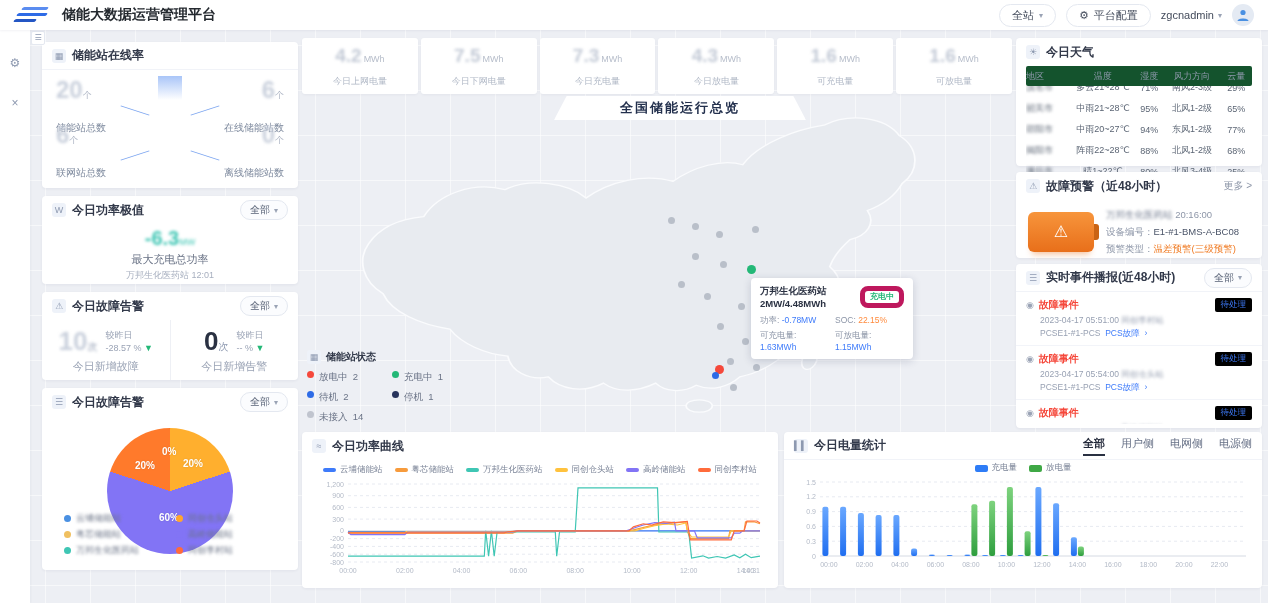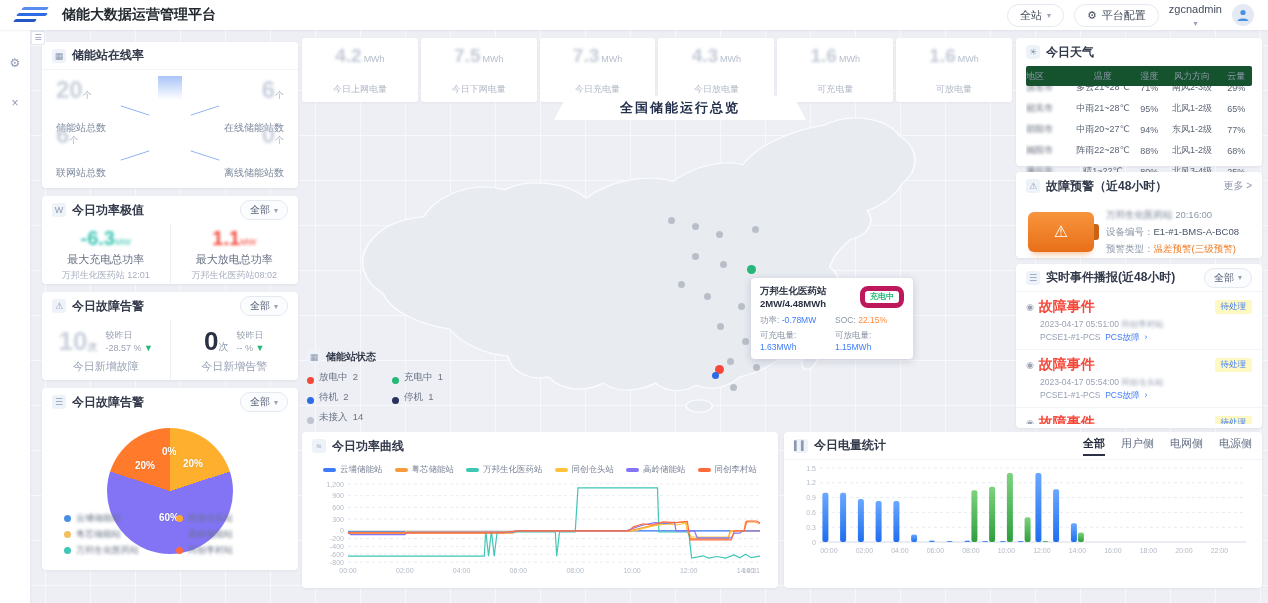--- a/index.html
+++ b/index.html
@@ -21,21 +21,21 @@
   .logo i{position:absolute;height:3px;border-radius:2px;background:#2E6BE6;transform:skewX(-35deg);}
   .logo i:nth-child(1){top:1px;left:8px;width:26px;background:#5a8cf0;}
   .logo i:nth-child(2){top:7px;left:3px;width:30px;}
   .logo i:nth-child(3){top:13px;left:0;width:22px;background:#2456c4;}
   .hdr-title{font-size:14px;font-weight:bold;color:#24292f;margin-left:8px;}
   .nav{display:flex;height:30px;margin-left:54px;}
   .nav-item{font-size:12px;color:#5d6676;padding:0 22px;line-height:30px;cursor:pointer;}
   .nav-item.active{color:#3E7BFA;border-left:1px solid #eef0f5;border-right:1px solid #eef0f5;background:#fff;}
   .hdr-right{margin-left:auto;display:flex;align-items:center;gap:10px;margin-right:14px;}
   .pill{display:flex;align-items:center;gap:5px;font-size:11px;color:#444c5c;border:1px solid #e4e8f0;border-radius:12px;padding:3px 12px;background:#fff;cursor:pointer;}
-  .uname{font-size:11px;color:#444c5c;display:flex;align-items:center;gap:4px;cursor:pointer;flex-direction:column;}
+  .uname{font-size:11px;color:#444c5c;display:flex;align-items:center;gap:4px;cursor:pointer;}
   .avatar{width:22px;height:22px;border-radius:50%;background:#e4eaf3;display:flex;align-items:center;justify-content:center;cursor:pointer;}
   
   .rail{position:absolute;top:30px;left:0;width:30px;bottom:0;background:#fff;box-shadow:1px 0 2px rgba(30,40,80,.04);z-index:20;}
   .rail-ic{width:30px;text-align:center;font-size:12px;color:#8d99b0;margin-top:26px;cursor:pointer;}
   .toggle{position:absolute;left:31px;top:31px;width:14px;height:14px;background:#fff;border:1px solid #e4e8f0;border-radius:2px;font-size:8px;line-height:12px;text-align:center;color:#8d99b0;z-index:21;cursor:pointer;}
   
   .ostat{position:absolute;width:100px;}
   .ostat .n{font-size:24px;color:#c9d0dc;font-weight:bold;}
   .ostat .u{font-size:9px;color:#aab2c2;}
   .ostat .l{font-size:10px;color:#7e8a9e;margin-top:17px;}
@@ -64,33 +64,33 @@
   .pie{position:absolute;left:50%;transform:translateX(-50%);top:40px;width:126px;height:126px;border-radius:50%;}
   .plabel{position:absolute;font-size:10px;font-weight:bold;color:#fff;text-shadow:0 0 2px rgba(0,0,0,.15);}
   .plegend{position:absolute;left:22px;right:10px;bottom:12px;display:grid;grid-auto-flow:column;grid-template-rows:repeat(3,16px);grid-template-columns:1fr 1fr;font-size:9px;color:#6a7386;}
   .plegend span{display:flex;align-items:center;gap:5px;}
   .ldot{width:7px;height:7px;border-radius:50%;flex:0 0 7px;}
   
   .cards{position:absolute;left:302px;top:38px;width:710px;display:flex;gap:3px;}
   .card{flex:1;background:#fff;border-radius:3px;box-shadow:0 1px 3px rgba(30,40,80,.05);text-align:center;padding:7px 0 6px;}
   .card-val{font-size:19px;font-weight:bold;color:#c3cad6;}
   .card-unit{font-size:9px;font-weight:normal;color:#b6bdca;margin-left:2px;}
-  .card-label{font-size:9px;color:#b0b8c6;margin-top:16px;}
+  .card-label{font-size:9px;color:#b0b8c6;margin-top:8px;}
   
   .maplayer{position:absolute;left:299px;top:88px;width:710px;height:344px;}
   .banner{position:absolute;left:255px;top:8px;width:252px;height:24px;background:#fff;box-shadow:0 2px 4px rgba(30,40,80,.08);clip-path:polygon(5% 0,95% 0,100% 100%,0 100%);display:flex;align-items:center;justify-content:center;font-size:13px;font-weight:bold;color:#23304d;letter-spacing:2px;}
   .dot{position:absolute;border-radius:50%;}
   .mtip{position:absolute;left:452px;top:190px;width:162px;background:#fff;border-radius:4px;box-shadow:0 2px 8px rgba(30,40,80,.18);padding:7px 9px;z-index:5;}
   .mtip-t{font-size:9.5px;font-weight:bold;color:#2a3142;display:flex;align-items:center;gap:5px;}
   .mbadge{font-size:8px;color:#23B877;border:5px solid #be185d;border-radius:8px;padding:0 5px;line-height:12px;white-space:nowrap;}
   .mtip-g{display:grid;grid-template-columns:1fr 1fr;gap:3px 6px;margin-top:6px;font-size:8.5px;color:#8d96a8;}
   .slegend{position:absolute;left:8px;top:262px;width:170px;}
   .slegend .st{display:flex;align-items:center;gap:5px;font-size:10px;font-weight:bold;color:#32394a;margin-bottom:7px;}
   .slegend .items{display:flex;flex-wrap:wrap;}
-  .slegend .it{width:50%;display:flex;align-items:flex-end;gap:5px;font-size:9.5px;color:#6a7386;margin-bottom:7px;}
+  .slegend .it{width:50%;display:flex;align-items:flex-start;gap:5px;font-size:9.5px;color:#6a7386;margin-bottom:7px;}
   
   .chart-legend{display:flex;justify-content:center;gap:12px;font-size:8.5px;color:#7c8598;margin-top:4px;}
   .chart-legend span{display:flex;align-items:center;gap:4px;}
   .lbar{width:13px;height:4px;border-radius:2px;}
   .tabs{margin-left:auto;display:flex;gap:16px;font-size:11px;color:#667086;}
   .tab{cursor:pointer;padding-bottom:3px;}
   .tab.active{color:#23293a;font-weight:bold;border-bottom:2px solid #2a3142;}
   
   .wtable{padding:0 10px;}
   .wth{display:flex;font-size:9px;color:#8e98ab;background:#14532d;border-radius:2px;height:20px;align-items:center;}
@@ -105,22 +105,22 @@
   .batt .tri{position:absolute;inset:0;display:flex;align-items:center;justify-content:center;color:#fff;font-size:16px;}
   .warn-lines{font-size:9.5px;color:#8d96a8;line-height:1.8;}
   .warn-lines .st{color:#707a8e;}
   .warn-lines .dev{color:#4b5569;}
   .warn-type{color:#F07A22;}
   
   .evbox{height:132px;overflow:hidden;}
   .ev{padding:6px 10px 5px;border-bottom:1px solid #f2f4f9;position:relative;}
   .ev-top{display:flex;align-items:center;gap:5px;}
   .ev-ico{color:#9aa3b5;font-size:9px;}
-  .ev-type{font-size:14px;font-weight:bold;color:#F5483B;}
-  .ev-badge{margin-left:auto;font-size:8.5px;color:#3E7BFA;background:#fef9c3;border-radius:2px;padding:1px 6px;cursor:pointer;}
+  .ev-type{font-size:10px;font-weight:bold;color:#F5483B;}
+  .ev-badge{margin-left:auto;font-size:8.5px;color:#3E7BFA;background:#000000;border-radius:2px;padding:1px 6px;cursor:pointer;}
   .ev-time{font-size:8.5px;color:#98a1b3;margin:3px 0 1px 14px;}
   .ev-dev{font-size:8.5px;color:#98a1b3;margin-left:14px;}
   .ev-link{color:#3E7BFA;cursor:pointer;}
   svg text{font-family:"Liberation Sans","DejaVu Sans",sans-serif;}
 </style>
 </head>
 <body>
 
 <div id="app">
 
@@ -198,25 +198,20 @@
       <span class="pfilter">
           <span>全部</span>
           <span class="caret">▾</span>
         </span>
     </div>
     <div class="half-row">
       <div class="half">
         <div class="hv redact" style="color:#3FC6B4;"><span>-6.3</span><small>MW</small></div>
         <div class="hl">最大充电总功率</div>
         <div class="hs">万邦生化医药站 12:01</div>
-      </div>
-      <div class="half">
-        <div class="hv redact" style="color:#F5483B;"><span>1.1</span><small>MW</small></div>
-        <div class="hl">最大放电总功率</div>
-        <div class="hs">万邦生化医药站08:02</div>
       </div>
     </div>
   </div>
 
   <div class="panel" style="left:42px;top:292px;width:256px;height:88px;">
     <div class="phead">
       <span class="picon">⚠</span>
       <span class="ptitle">今日故障告警</span>
       <span class="pfilter">
           <span>全部</span>
@@ -422,20 +417,24 @@
     <div class="phead" style="border-bottom:1px solid #f1f3f8;">
       <span class="picon">▍▍</span>
       <span class="ptitle">今日电量统计</span>
       <div class="tabs" id="bc-tabs">
           <span class="tab active">全部</span>
           <span class="tab ">用户侧</span>
           <span class="tab ">电网侧</span>
           <span class="tab ">电源侧</span>
         </div>
     </div>
+    <div class="chart-legend" id="bc-legend" style="margin-top:2px;">
+        <span><i class="lbar" style="background:#2E7CF6;height:7px;"></i>充电量</span>
+        <span><i class="lbar" style="background:#3FA845;height:7px;"></i>放电量</span>
+      </div>
     <div id="bc">
         <svg width="462" height="100" style="display:block;margin:0 auto;">
     <defs>
       <linearGradient id="gb" x1="0" y1="0" x2="0" y2="1">
               <stop offset="0" stop-color="#6aa8ff"></stop>
               <stop offset="1" stop-color="#1f6ef0"></stop>
             </linearGradient>
       <linearGradient id="gg" x1="0" y1="0" x2="0" y2="1">
               <stop offset="0" stop-color="#7ed37e"></stop>
               <stop offset="1" stop-color="#2e9e3e"></stop>

